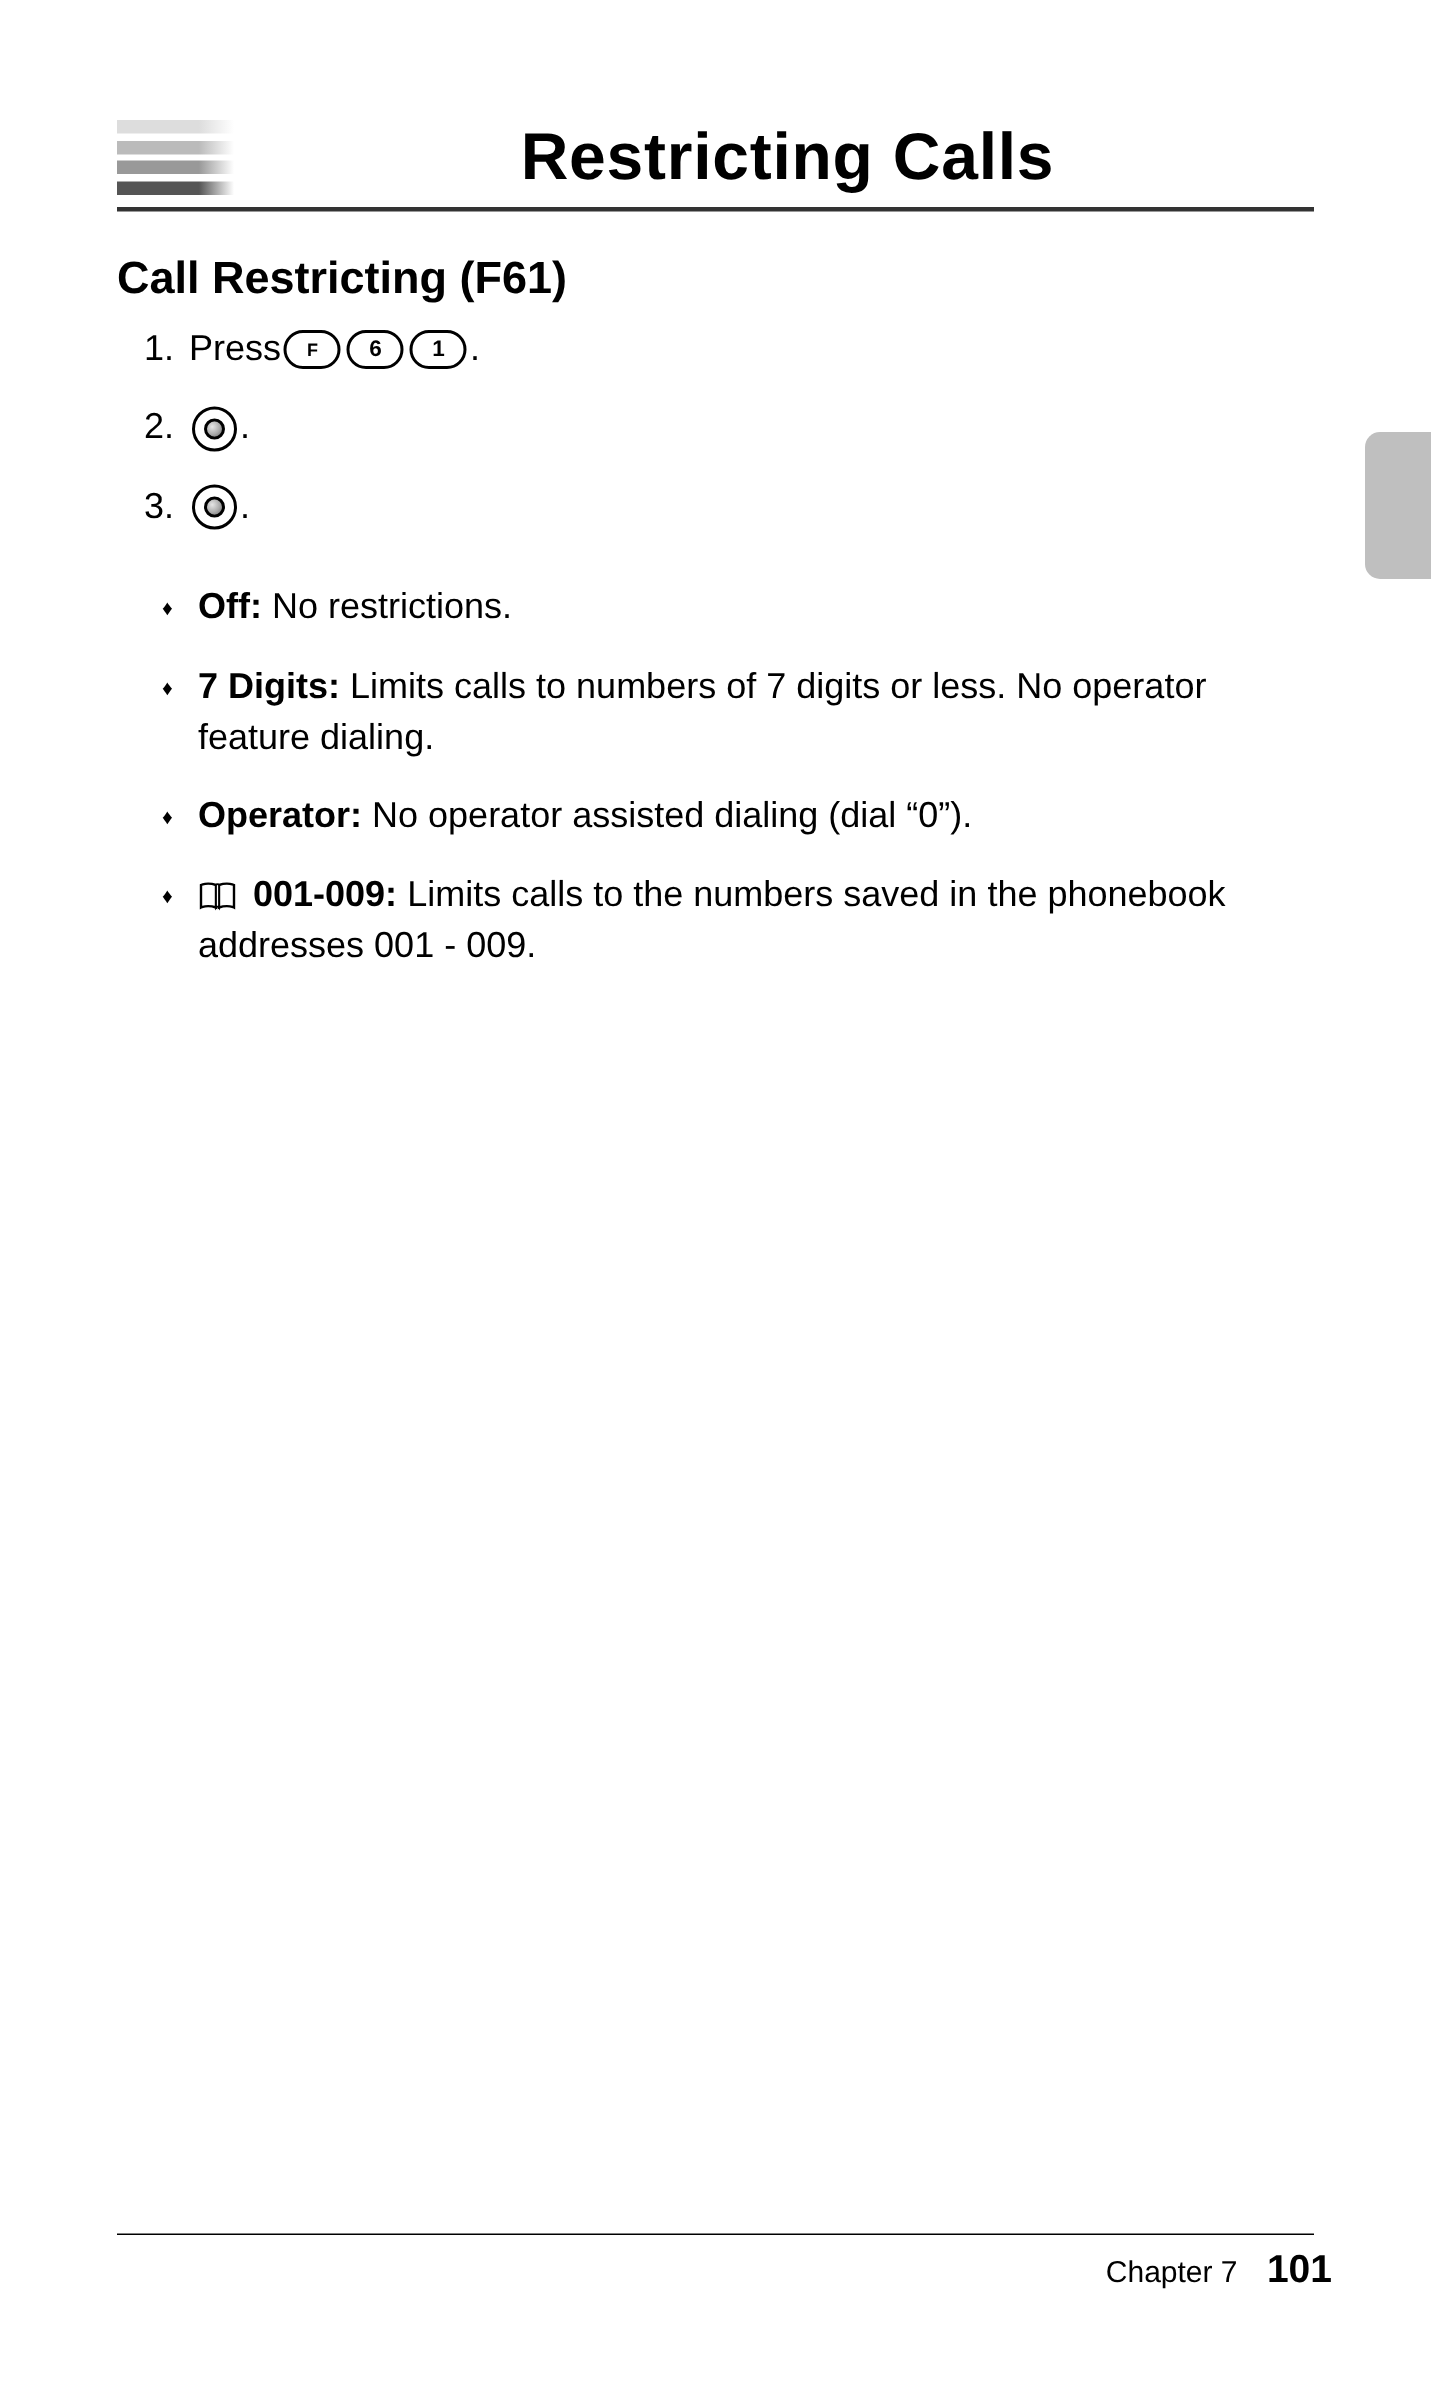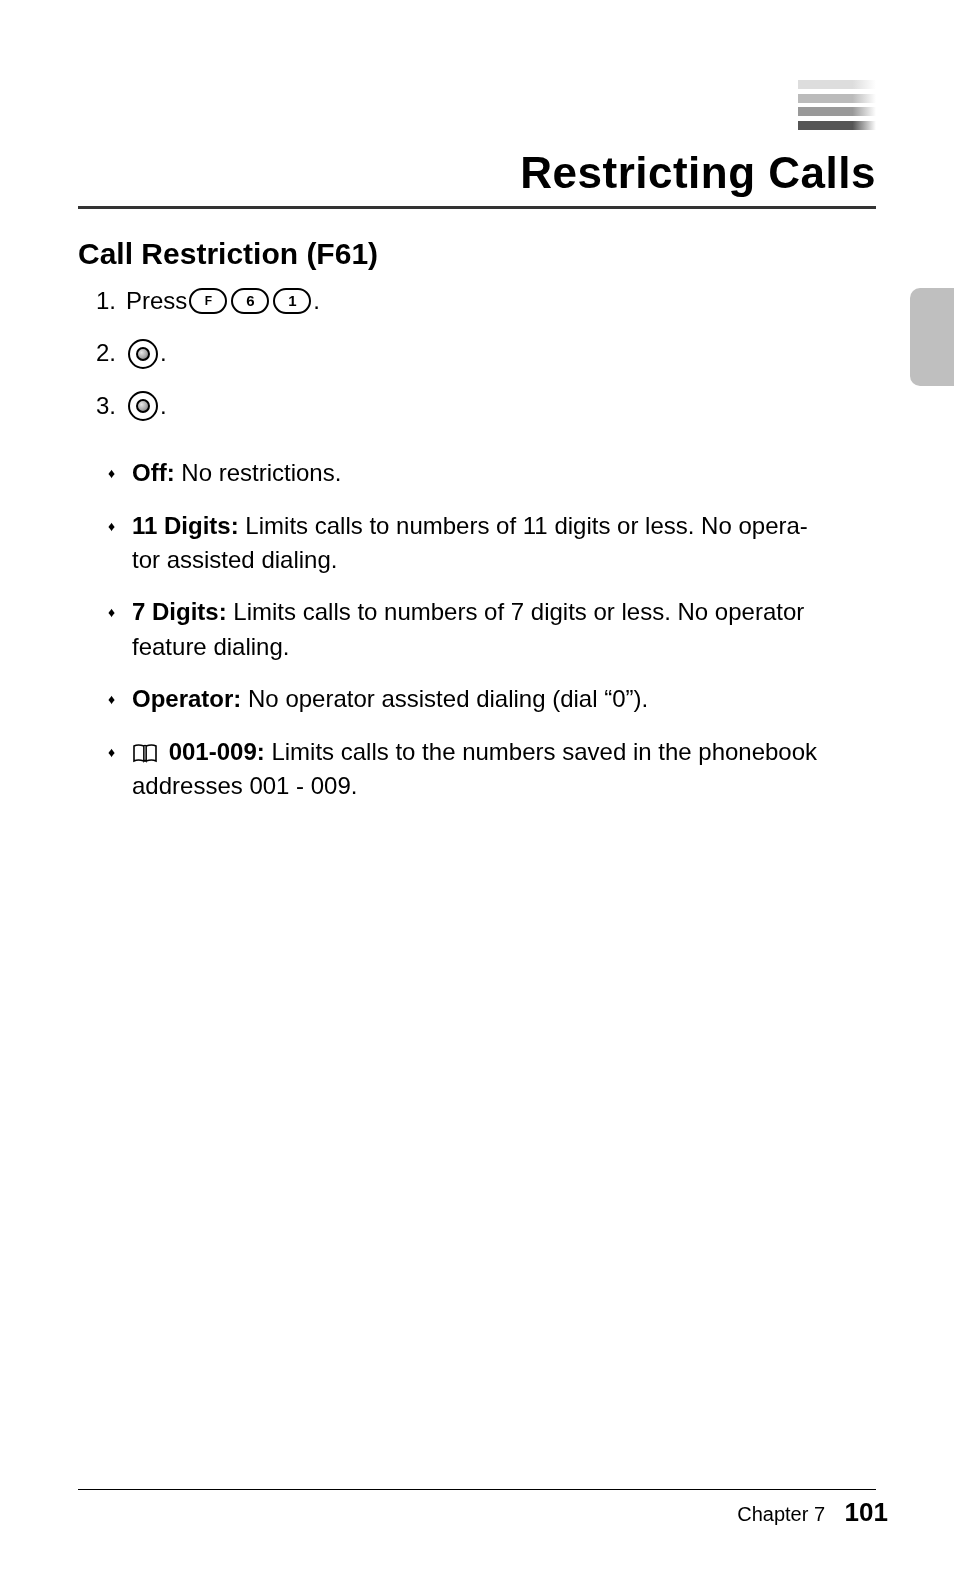--- a/index.html
+++ b/index.html
@@ -1,18 +1,18 @@
 <!DOCTYPE html>
 <html><head>
 <meta charset="utf-8">
 <style>
   * { box-sizing: border-box; margin: 0; padding: 0; }
   html, body { width: 954px; height: 1590px; background: #fff; font-family: Helvetica, Arial, sans-serif; color: #000; }
   .page { position: relative; width: 954px; height: 1590px; padding: 80px 78px 60px 78px; }
-  .header-row { display: flex; align-items: flex-end; gap: 18px; margin-bottom: 8px; flex-direction: column; }
+  .header-row { display: flex; align-items: flex-start; gap: 18px; margin-bottom: 8px; }
   .logo { width: 78px; height: 50px; display: flex; flex-direction: column; justify-content: space-between; }
   .logo .bar1 { height: 9px; background: linear-gradient(to right, #ddd 0%, #ddd 70%, #fff 100%); }
   .logo .bar2 { height: 9px; background: linear-gradient(to right, #bbb 0%, #bbb 70%, #fff 100%); }
   .logo .bar3 { height: 9px; background: linear-gradient(to right, #999 0%, #999 70%, #fff 100%); }
   .logo .bar4 { height: 9px; background: linear-gradient(to right, #555 0%, #555 70%, #fff 100%); }
   .title { flex: 1; text-align: center; font-size: 44px; font-weight: bold; letter-spacing: 0.5px; }
   .hr-main { border: none; border-top: 3px solid #333; margin-bottom: 28px; }
   .section-heading { font-size: 30px; font-weight: bold; margin-bottom: 14px; }
   .intro { font-size: 24px; line-height: 1.35; margin-left: 18px; margin-bottom: 22px; }
   .subheading { font-size: 23px; font-weight: bold; margin-left: 18px; margin-bottom: 18px; }
@@ -60,21 +60,21 @@
     <div class="logo">
       <div class="bar1"></div>
         <div class="bar2"></div>
         <div class="bar3"></div>
         <div class="bar4"></div>
     </div>
     <div class="title">Restricting Calls</div>
   </div>
   <hr class="hr-main">
 
-  <h2 class="section-heading">Call Restriction (F61)</h2>
+  <h2 class="section-heading">Call Restricting (F61)</h2>
 
   <ol class="steps">
     <li>
       <span class="num">1.</span>
       <span class="txt">Press </span>
       <span class="key fn">F</span>
       <span class="key">6</span>
       <span class="key">1</span>
       <span class="txt">.</span>
     </li>
@@ -92,24 +92,20 @@
         </span>
       <span class="txt">.</span>
     </li>
   </ol>
 
   <ul class="bullets">
     <li>
       <b>Off:</b><span class="txt"> No restrictions.</span>
     </li>
     <li>
-      <b>11 Digits:</b><span class="txt"> Limits calls to numbers of 11 digits or less. No opera-</span>
-      <span class="continuation">tor assisted dialing.</span>
-    </li>
-    <li>
       <b>7 Digits:</b><span class="txt"> Limits calls to numbers of 7 digits or less. No operator</span>
       <span class="continuation">feature dialing.</span>
     </li>
     <li>
       <b>Operator:</b><span class="txt"> No operator assisted dialing (dial “0”).</span>
     </li>
     <li>
       <span class="book-icon">
         <svg width="26" height="20" viewBox="0 0 26 20">
           <path d="M2 3 C2 3 6 1 12 3 L12 18 C6 16 2 18 2 18 Z" fill="#fff" stroke="#000" stroke-width="1.6"></path>

